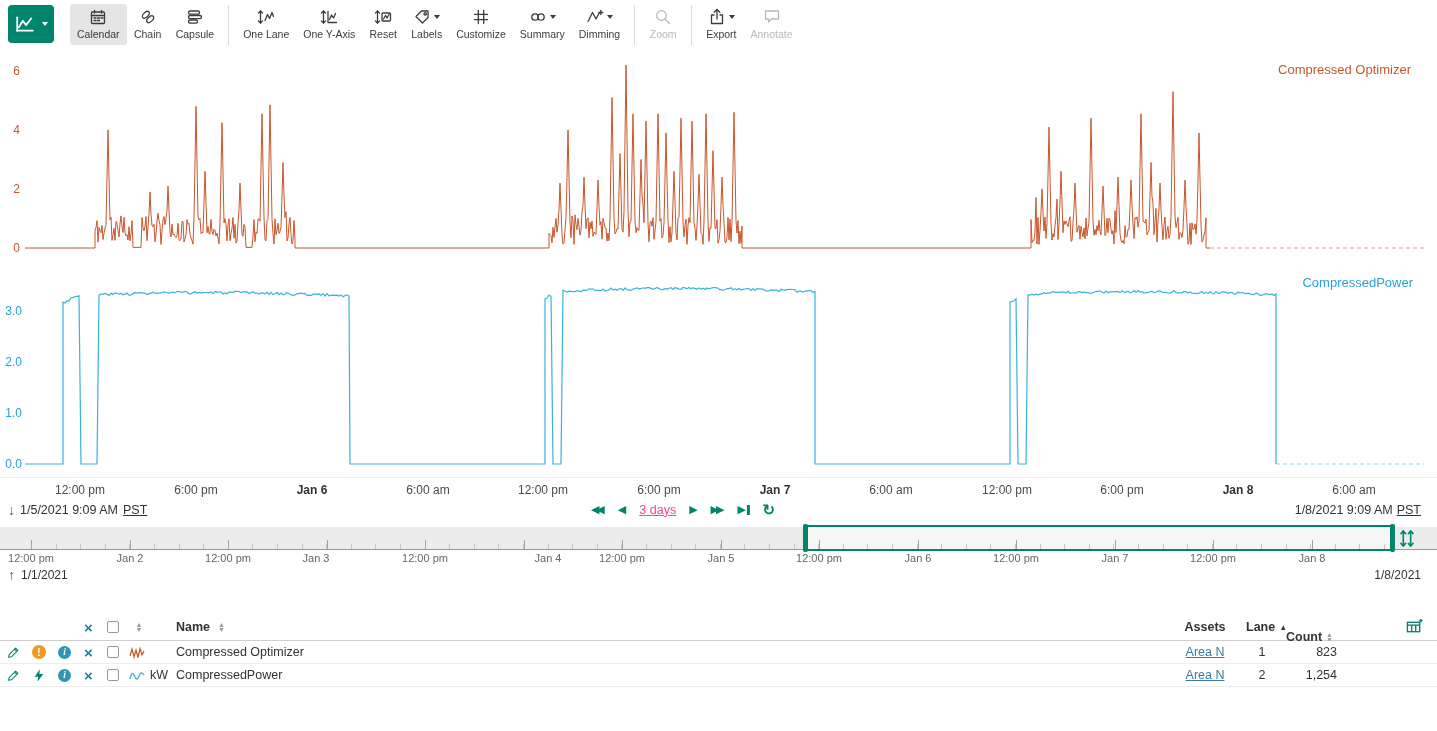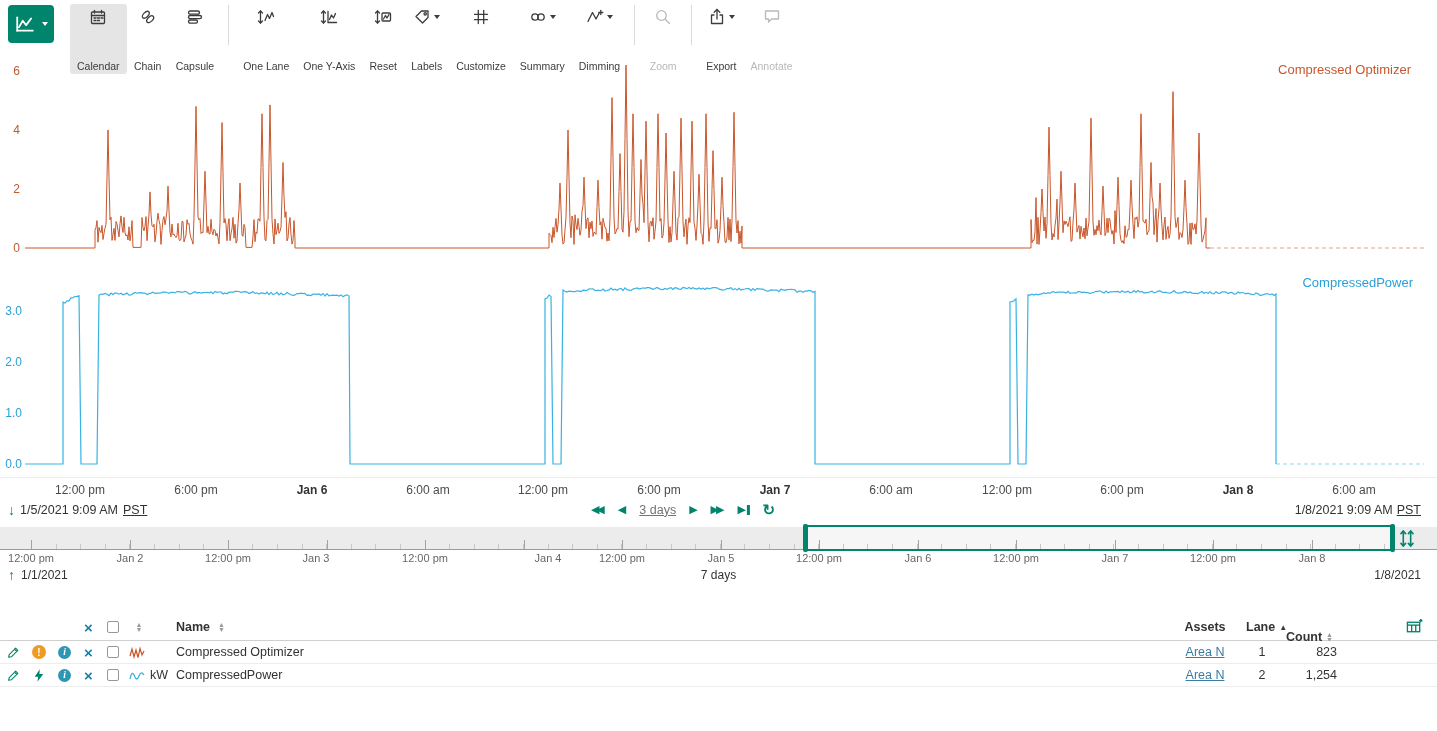--- a/index.html
+++ b/index.html
@@ -3,21 +3,21 @@
 <meta charset="utf-8">
 <style>
   * { box-sizing: border-box; margin: 0; padding: 0; }
   body { font-family: "Liberation Sans", sans-serif; background:#fff; }
   .app { position:relative; width:1437px; height:731px; background:#fff; overflow:hidden; }
 
   
   .toolbar { position:absolute; top:0; left:0; right:0; height:50px; display:flex; align-items:flex-start; padding:4px 6px; }
   .view-btn { width:46px; height:38px; background:var(--green,#00846b); border-radius:4px; display:flex; align-items:center; justify-content:center; gap:4px; color:#fff; margin:1px 16px 0 2px; cursor:pointer; }
   .view-btn .caret { border-top-color:#fff; }
-  .tb-item { display:flex; flex-direction:column; align-items:center; padding:3px 7px 2px; border-radius:3px; color:#3c3c3c; min-width:42px; cursor:pointer;gap:32px; }
+  .tb-item { display:flex; flex-direction:column; align-items:center; padding:3px 7px 2px; border-radius:3px; color:#3c3c3c; min-width:42px; cursor:pointer; }
   .tb-item.active { background:#e5e5e5; }
   .tb-item.disabled { color:#b9b9b9; }
   .tb-icon-row { display:flex; align-items:center; height:19px; }
   .tb-label { font-size:10.5px; margin-top:2px; color:#3c3c3c; white-space:nowrap; }
   .tb-item.disabled .tb-label { color:#b9b9b9; }
   .tb-sep { width:1px; background:#dadada; height:40px; margin:1px 7px 0; }
   .caret { width:0; height:0; border-left:3.5px solid transparent; border-right:3.5px solid transparent; border-top:4px solid currentColor; margin-left:3px; }
 
   
   .chart-svg { position:absolute; left:0; }
@@ -35,21 +35,21 @@
   .nav-row { position:absolute; top:501px; left:0; right:0; height:22px; font-size:12.5px; color:#333; }
   .nav-left { position:absolute; left:8px; top:2px; display:flex; align-items:center; gap:5px; }
   .nav-right { position:absolute; right:16px; top:2px; display:flex; align-items:center; gap:4px; }
   .nav-center { position:absolute; left:683px; top:1px; transform:translateX(-50%); display:flex; align-items:center; gap:13px; }
   .garrow { color:var(--green,#00846b); font-weight:bold; font-size:14px; line-height:1; }
   .tzlink { text-decoration:underline; color:#333; cursor:pointer; }
   .nicon { color:var(--green,#00846b); font-size:11px; cursor:pointer; line-height:1; display:flex; align-items:center; }
   .dbl { letter-spacing:-3px; padding-right:3px; }
   .endbar { display:inline-block; width:2.5px; height:10px; background:var(--green,#00846b); margin-left:1px; }
   .refresh { font-size:15px; font-weight:bold; }
-  .dur-label { color:#737373; cursor:pointer;text-decoration:underline; }
+  .dur-label { color:#ec4899; cursor:pointer;text-decoration:underline; }
 
   
   .tl-strip { position:absolute; top:527px; left:0; right:0; height:23px; background:#ececec; border-bottom:1px solid #9a9a9a; }
   .tl-tick { position:absolute; bottom:0; width:1px; background:#c7c7c7; height:5px; }
   .tl-tick.major { background:#a3a3a3; height:9px; }
   .tl-sel { position:absolute; top:-2px; bottom:-2px; background:rgba(255,255,255,0.55); border-top:2px solid var(--green,#00846b); border-bottom:2px solid var(--green,#00846b); cursor:grab; }
   .tl-handle { position:absolute; top:-3px; bottom:-3px; width:5px; background:var(--green,#00846b); border-radius:2px; cursor:ew-resize; }
   .tl-handle.left { left:-2px; } .tl-handle.right { right:-2px; }
   .tl-labels { position:absolute; top:552px; left:0; right:0; height:13px; }
   .tl-labels span { position:absolute; transform:translateX(-50%); font-size:11px; color:#666; white-space:nowrap; }
@@ -404,21 +404,20 @@
         <polyline points="9.8,4.4 12,2 14.2,4.4"></polyline>
         <polyline points="9.8,13.6 12,16 14.2,13.6"></polyline>
     </svg>
   </div>
 
   <div class="range-row">
     <div class="range-start">
       <span class="garrow">↑</span>
       <span>1/1/2021</span>
     </div>
-    <div class="range-total">7 days</div>
     <div class="range-end">1/8/2021</div>
   </div>
 
 
   <div class="det-head">
     <div class="cell c-edit"></div>
     <div class="cell c-status"></div>
     <div class="cell c-info"></div>
     <div class="cell c-del">
         <span class="xmark">×</span>

